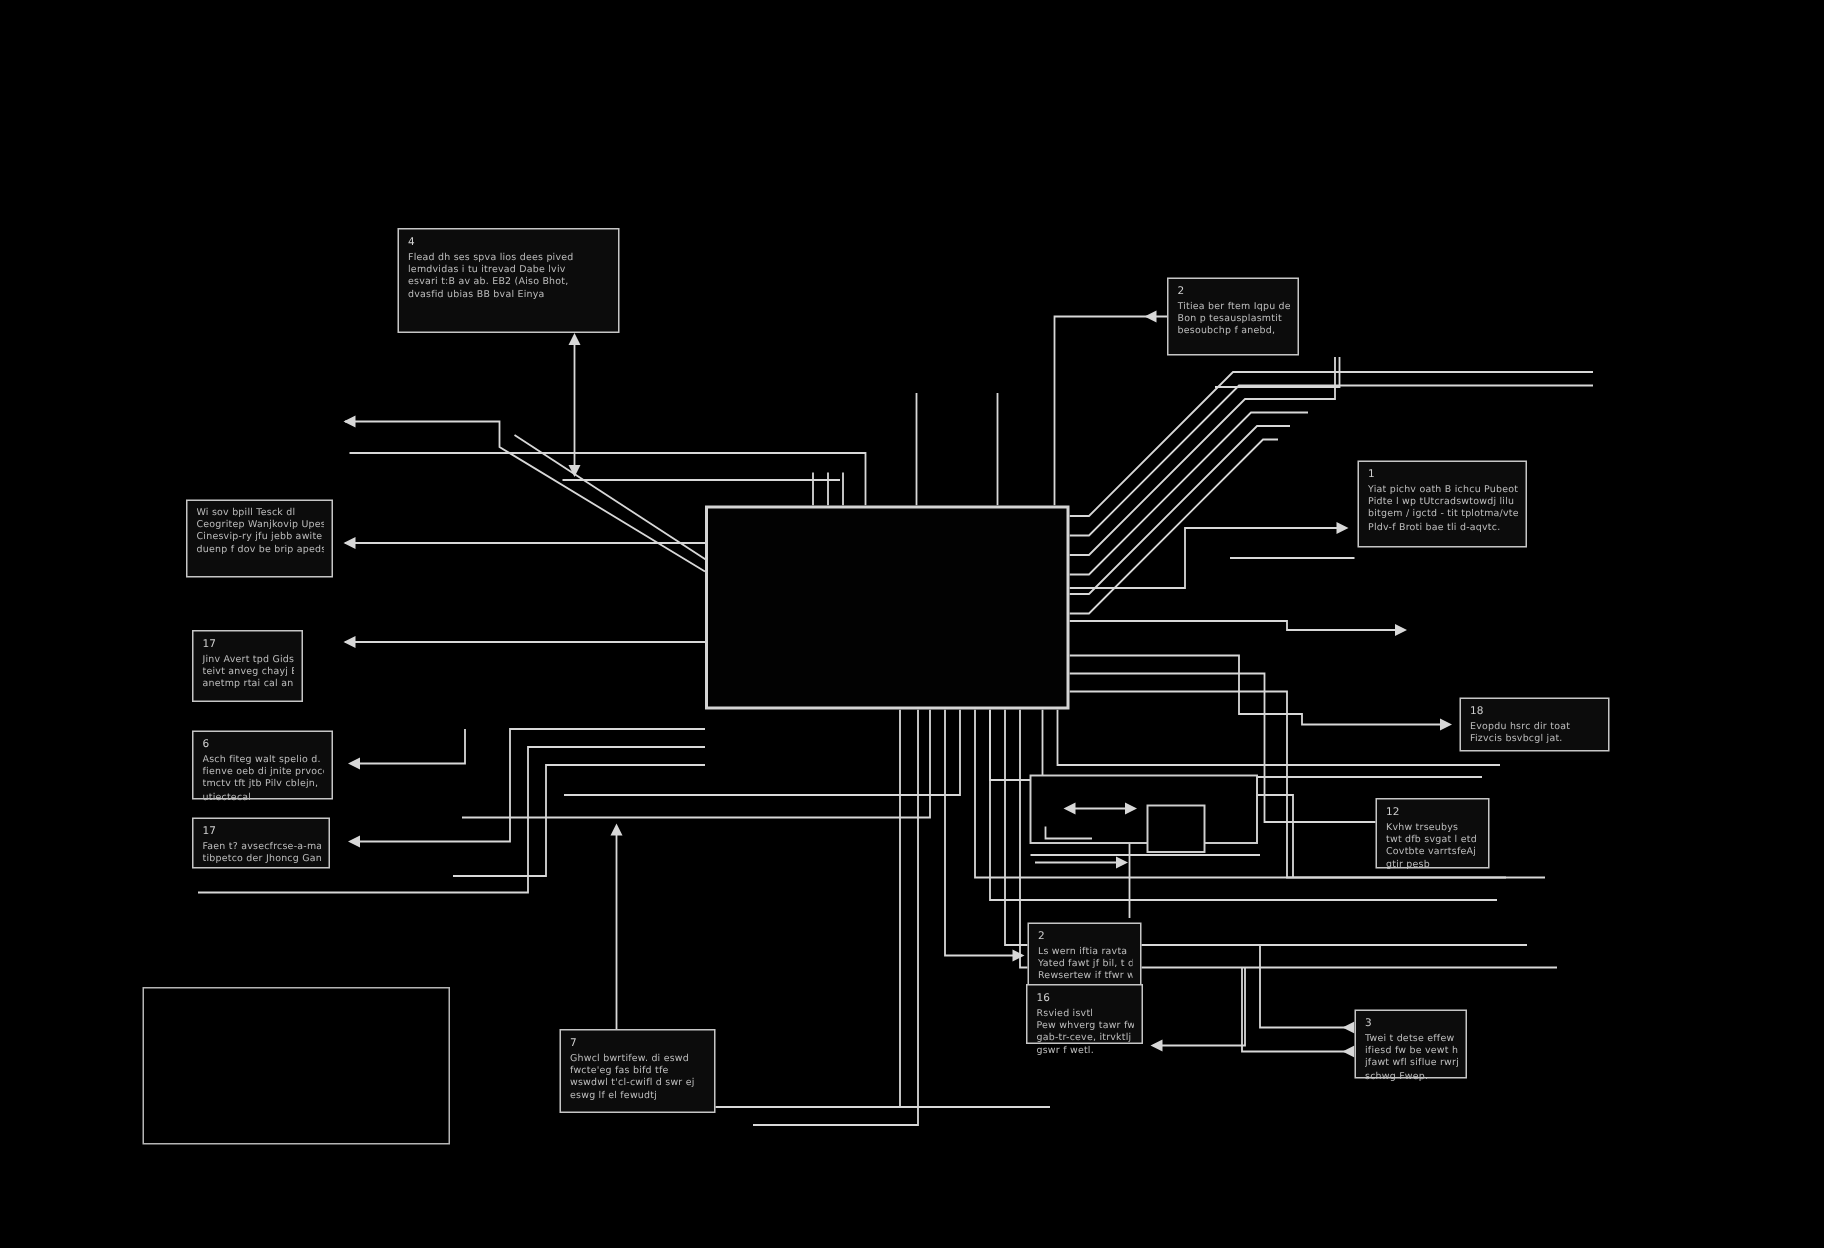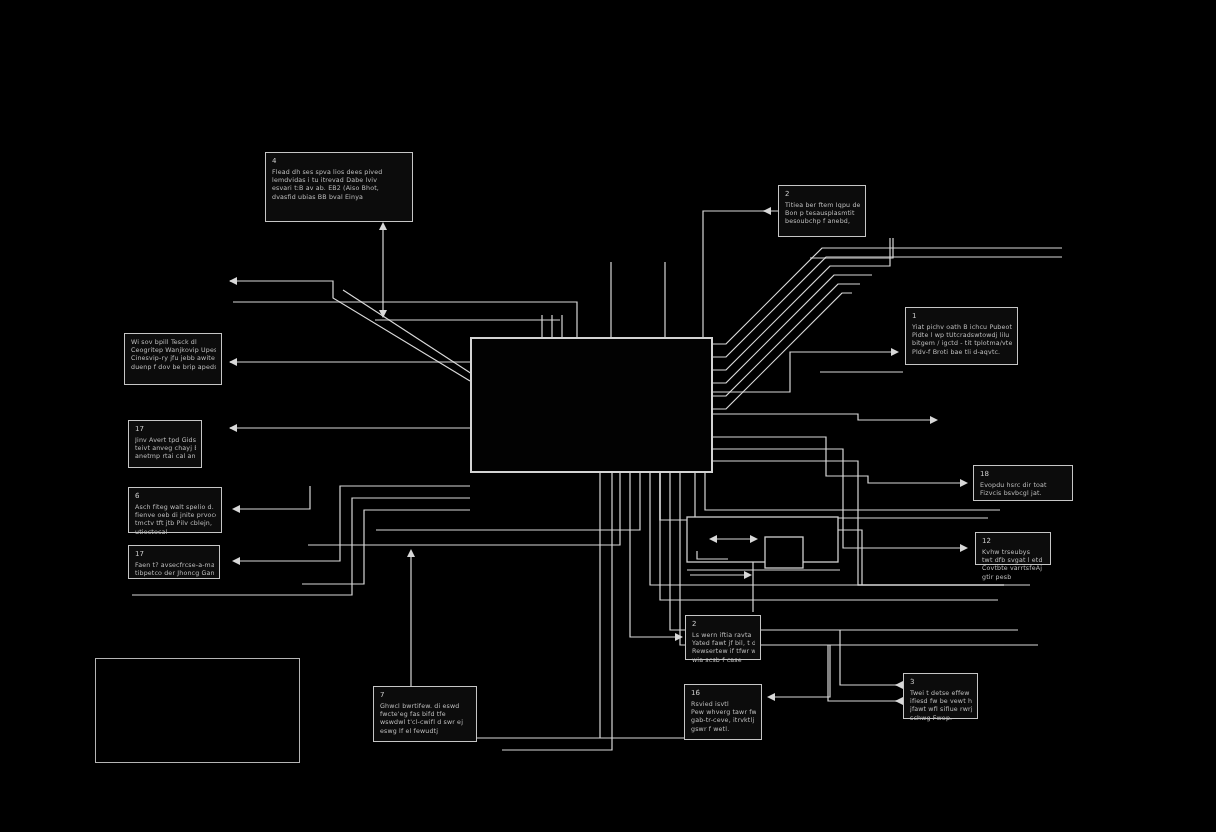--- a/index.html
+++ b/index.html
@@ -176,37 +176,37 @@
     <div class="ln">Pldv-f Broti bae tli d-aqvtc.</div>
   </div>
 
 
   <div class="callout" style="left:973px;top:465px;width:100px;height:36px">
     <div class="num">18</div>
     <div class="ln">Evopdu hsrc dir toat</div>
     <div class="ln">Fizvcis bsvbcgl jat.</div>
   </div>
 
-  <div class="callout" style="left:975px;top:532px;width:76px;height:33px">
+  <div class="callout" style="left:917px;top:532px;width:76px;height:47px">
     <div class="num">12</div>
     <div class="ln">Kvhw trseubys</div>
     <div class="ln">twt dfb svgat l etd</div>
     <div class="ln">Covtbte varrtsfeAj</div>
     <div class="ln">gtir pesb</div>
   </div>
 
   <div class="callout" style="left:685px;top:615px;width:76px;height:45px">
     <div class="num">2</div>
     <div class="ln">Ls wern iftia ravta</div>
     <div class="ln">Yated fawt jf bil, t def</div>
     <div class="ln">Rewsertew if tfwr wbc,</div>
     <div class="ln">wia scsb f case</div>
   </div>
 
-  <div class="callout" style="left:684px;top:684px;width:78px;height:56px">
+  <div class="callout" style="left:684px;top:656px;width:78px;height:40px">
     <div class="num">16</div>
     <div class="ln">Rsvied isvtl</div>
     <div class="ln">Pew whverg tawr fwt</div>
     <div class="ln">gab-tr-ceve, itrvktlj</div>
     <div class="ln">gswr f wetl.</div>
   </div>
 
   <div class="callout" style="left:903px;top:673px;width:75px;height:46px">
     <div class="num">3</div>
     <div class="ln">Twei t detse effew</div>

